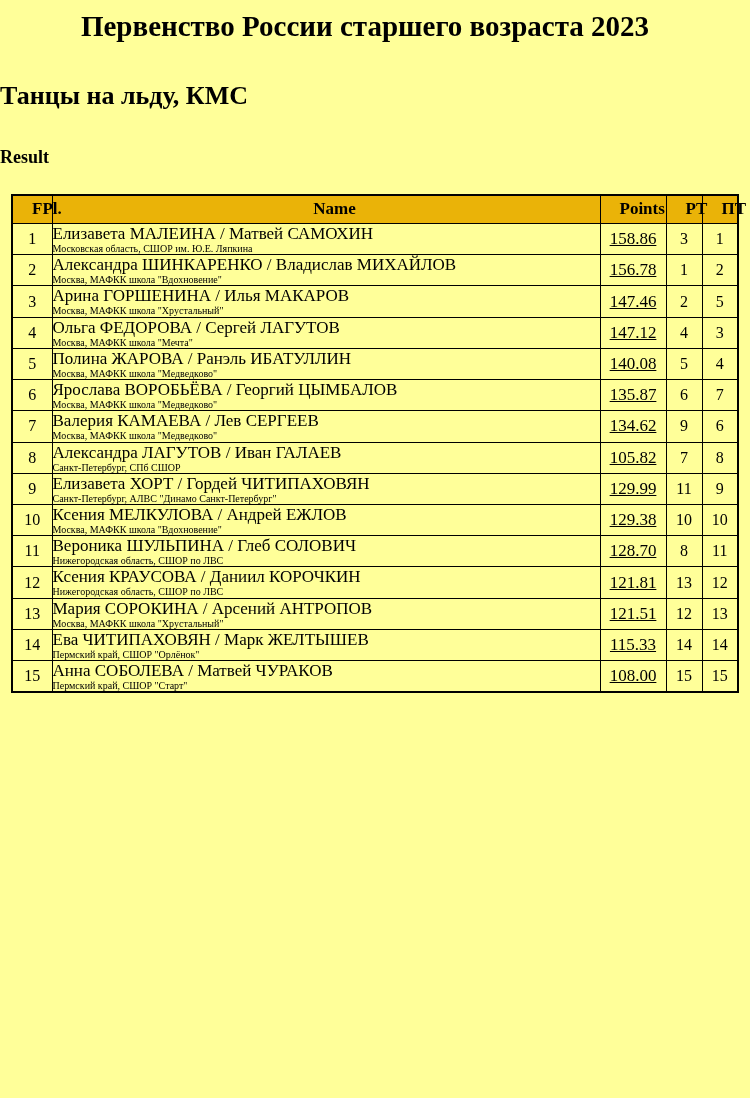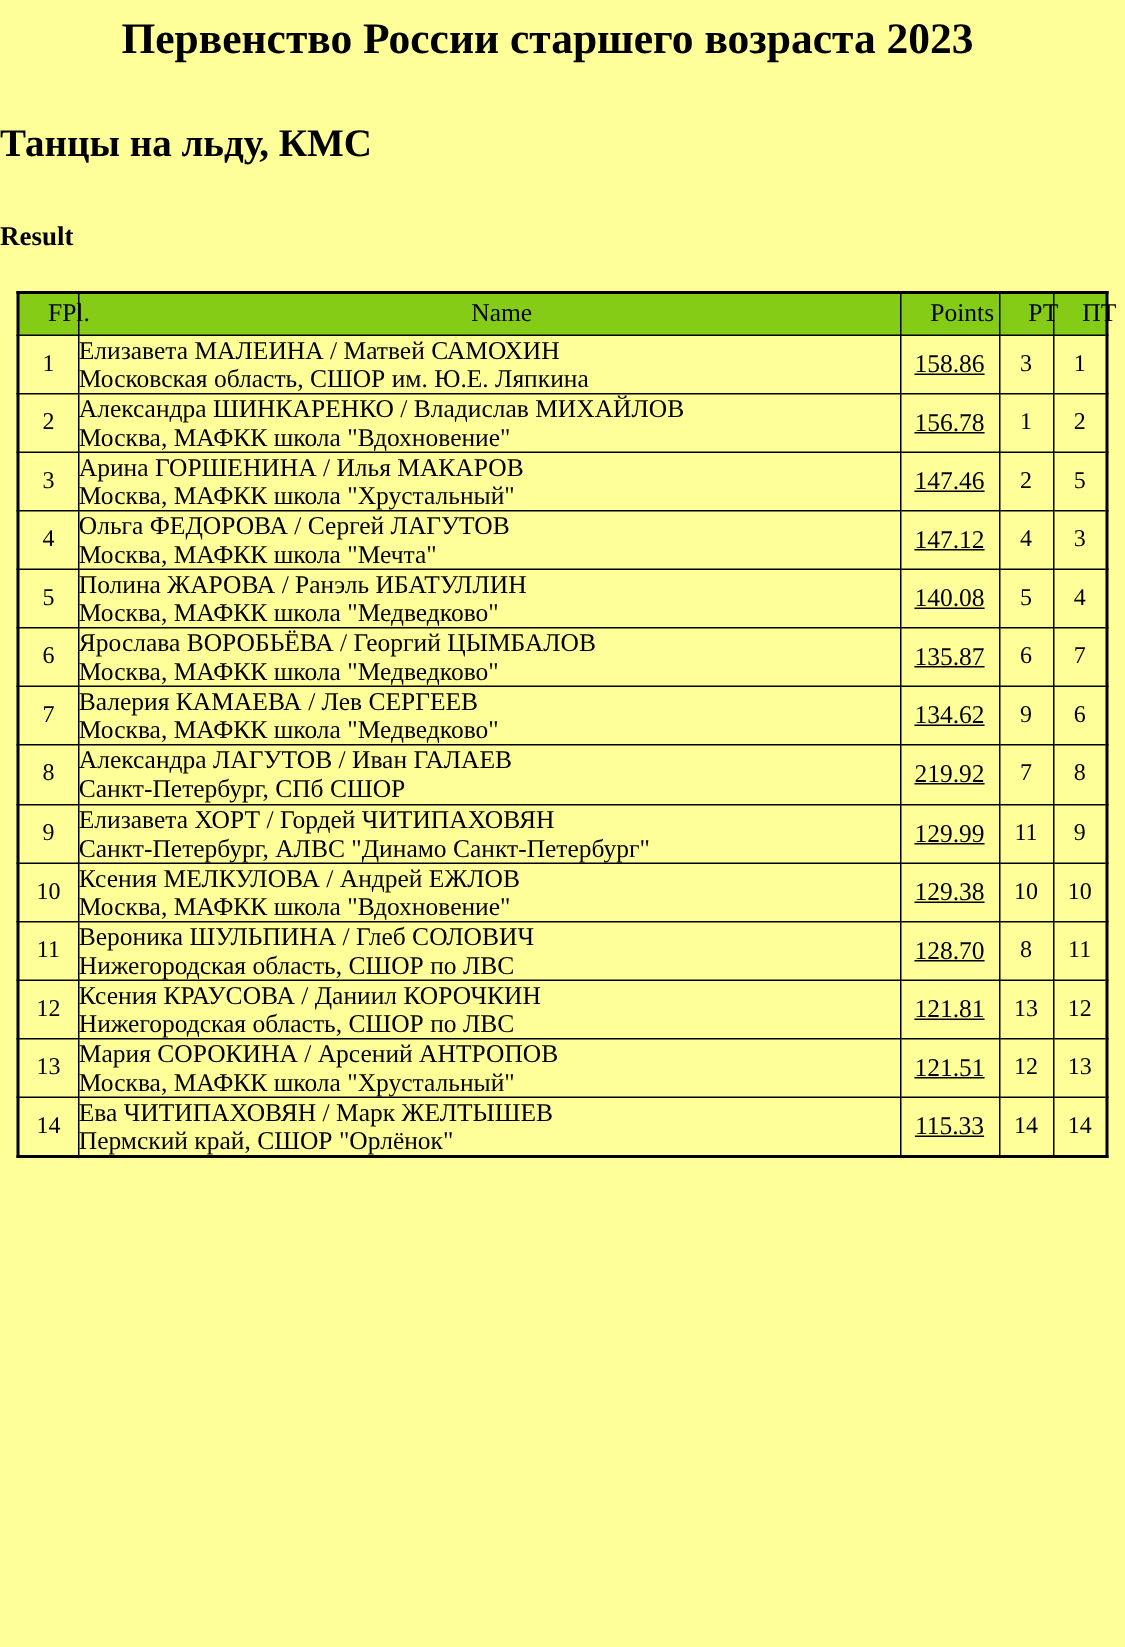--- a/index.html
+++ b/index.html
@@ -47,24 +47,24 @@
     border: 2px solid #000;
     table-layout: fixed;
   }
   table.results th,
   table.results td {
     border: 1px solid #000;
     padding: 0;
   }
   table.results thead th {
     font-size: 17px;
-    font-weight: normal;
+    font-weight: bold;
     text-align: center;
     padding: 3px 2px 4px 19px;
-    background: #84cc16;
+    background: #eab308;
   }
   col.c-place { width: 40px; }
   col.c-name  { width: 548px; }
   col.c-pts   { width: 66px; }
   col.c-rt    { width: 36px; }
   col.c-pt    { width: 36px; }
 
   td.place {
     text-align: center;
     vertical-align: middle;
@@ -74,21 +74,21 @@
     padding: 2px 0 3px 6px;
     vertical-align: middle;
     margin-top: 11px;
   }
   td.name .pair {
     font-size: 17px;
     line-height: 1.12;
     white-space: nowrap;
   }
   td.name .club {
-    font-size: 17px;
+    font-size: 10px;
     line-height: 1.12;
     white-space: nowrap;
   }
   td.points {
     text-align: center;
     vertical-align: middle;
     font-size: 17px;
     text-decoration: underline;
   }
   td.rt, td.pt {
@@ -194,21 +194,21 @@
             <td class="points">134.62</td>
             <td class="rt">9</td>
             <td class="pt">6</td>
           </tr>
           <tr>
             <td class="place">8</td>
             <td class="name">
               <div class="pair">Александра ЛАГУТОВ / Иван ГАЛАЕВ</div>
               <div class="club">Санкт-Петербург, СПб СШОР</div>
             </td>
-            <td class="points">219.92</td>
+            <td class="points">105.82</td>
             <td class="rt">7</td>
             <td class="pt">8</td>
           </tr>
           <tr>
             <td class="place">9</td>
             <td class="name">
               <div class="pair">Елизавета ХОРТ / Гордей ЧИТИПАХОВЯН</div>
               <div class="club">Санкт-Петербург, АЛВС "Динамо Санкт-Петербург"</div>
             </td>
             <td class="points">129.99</td>
@@ -258,17 +258,27 @@
           <tr>
             <td class="place">14</td>
             <td class="name">
               <div class="pair">Ева ЧИТИПАХОВЯН / Марк ЖЕЛТЫШЕВ</div>
               <div class="club">Пермский край, СШОР "Орлёнок"</div>
             </td>
             <td class="points">115.33</td>
             <td class="rt">14</td>
             <td class="pt">14</td>
           </tr>
+          <tr>
+            <td class="place">15</td>
+            <td class="name">
+              <div class="pair">Анна СОБОЛЕВА / Матвей ЧУРАКОВ</div>
+              <div class="club">Пермский край, СШОР "Старт"</div>
+            </td>
+            <td class="points">108.00</td>
+            <td class="rt">15</td>
+            <td class="pt">15</td>
+          </tr>
         </tbody>
     </table>
   </div>
 
 </div>
 
 </body></html>

